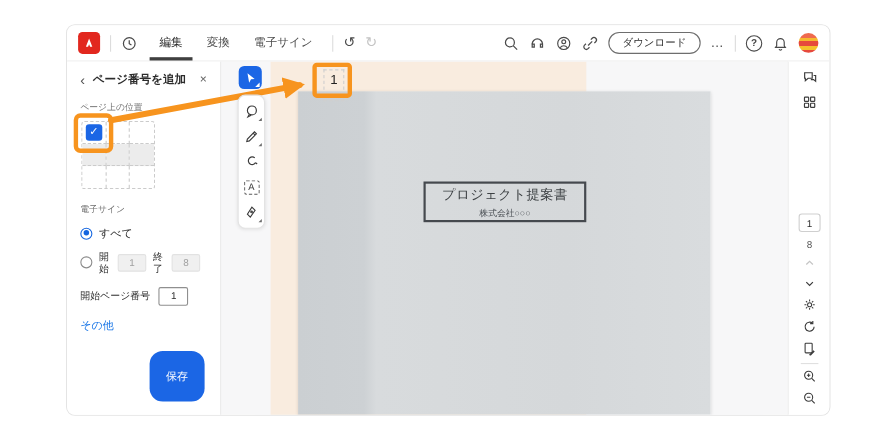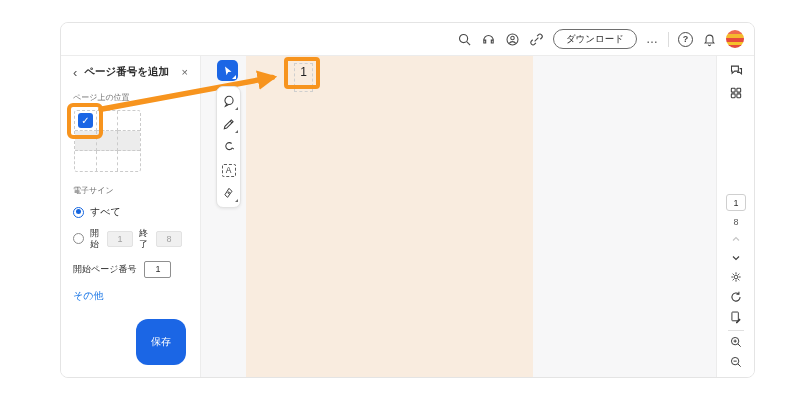--- a/index.html
+++ b/index.html
@@ -125,20 +125,42 @@
 
   svg.ic { display:block; }
 </style>
 </head>
 <body>
 
 <div class="stage">
 <div class="window">
 
   <header class="topbar">
+    <div class="tb-left">
+      <div class="logo">
+        <svg class="ic" width="14" height="14" viewBox="0 0 24 24">
+          <path d="M7 18 L12 5 L17 18 H13.6 L12 14 L10.4 18 Z" fill="#fff"></path>
+        </svg>
+      </div>
+      <div class="vdiv"></div>
+      <div class="iconbtn">
+        <svg class="ic" width="15" height="15" viewBox="0 0 24 24" fill="none" stroke="#4a4a4a" stroke-width="1.8">
+          <circle cx="12" cy="12" r="8.5"></circle>
+              <path d="M12 7.5v4.8l3.2 2"></path>
+        </svg>
+      </div>
+      <nav class="menu">
+        <div class="menu-item active">編集</div>
+        <div class="menu-item">変換</div>
+        <div class="menu-item">電子サイン</div>
+      </nav>
+      <div class="vdiv"></div>
+      <div class="undo">↺</div>
+      <div class="redo">↻</div>
+    </div>
 
 
     <div class="tb-right">
       <div class="iconbtn">
         <svg class="ic" width="15" height="15" viewBox="0 0 24 24" fill="none" stroke="#4a4a4a" stroke-width="1.8">
           <circle cx="10.5" cy="10.5" r="6.5"></circle>
               <path d="M15.5 15.5 21 21"></path>
         </svg>
       </div>
       <div class="iconbtn">
@@ -223,20 +245,26 @@
       </div>
 
       <a class="morelink">その他</a>
 
       <button class="save">保存</button>
     </aside>
 
     <div class="canvas">
       <div class="peach"></div>
 
+      <div class="page">
+        <div class="titlebox">
+          <div class="doc-title">プロジェクト提案書</div>
+          <div class="doc-sub">株式会社○○○</div>
+        </div>
+      </div>
 
       <div class="numframe">
         <span>1</span>
       </div>
       <div class="ring2"></div>
 
       <div class="tools">
         <button class="tool-select">
           <svg class="ic" width="12" height="12" viewBox="0 0 24 24">
             <path d="M6 3 L19 13.5 L12.4 14.2 L9 20.5 Z" fill="#fff"></path>

